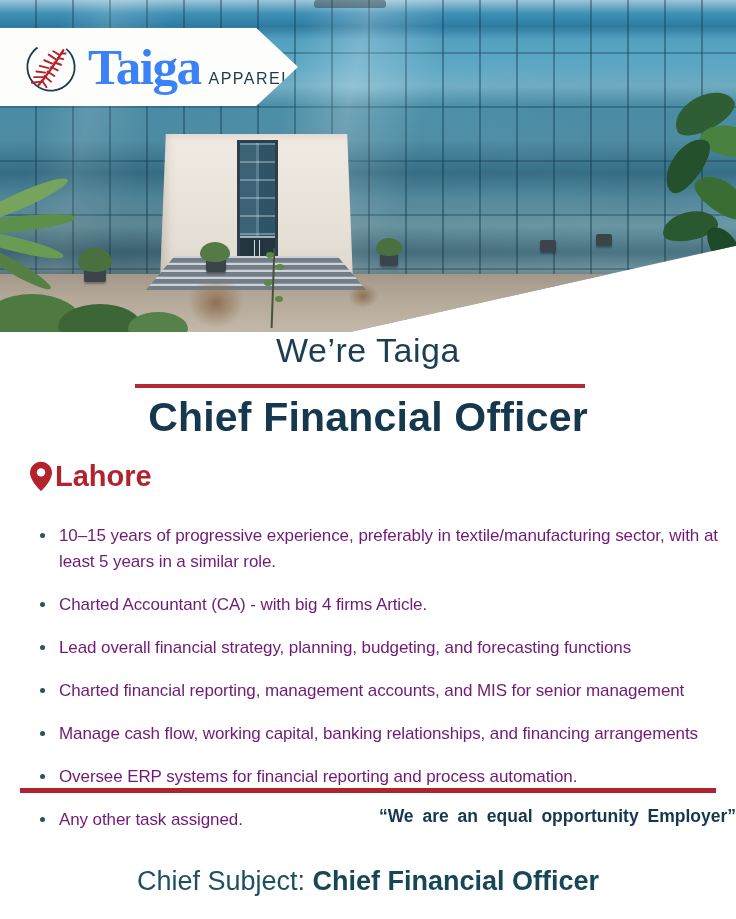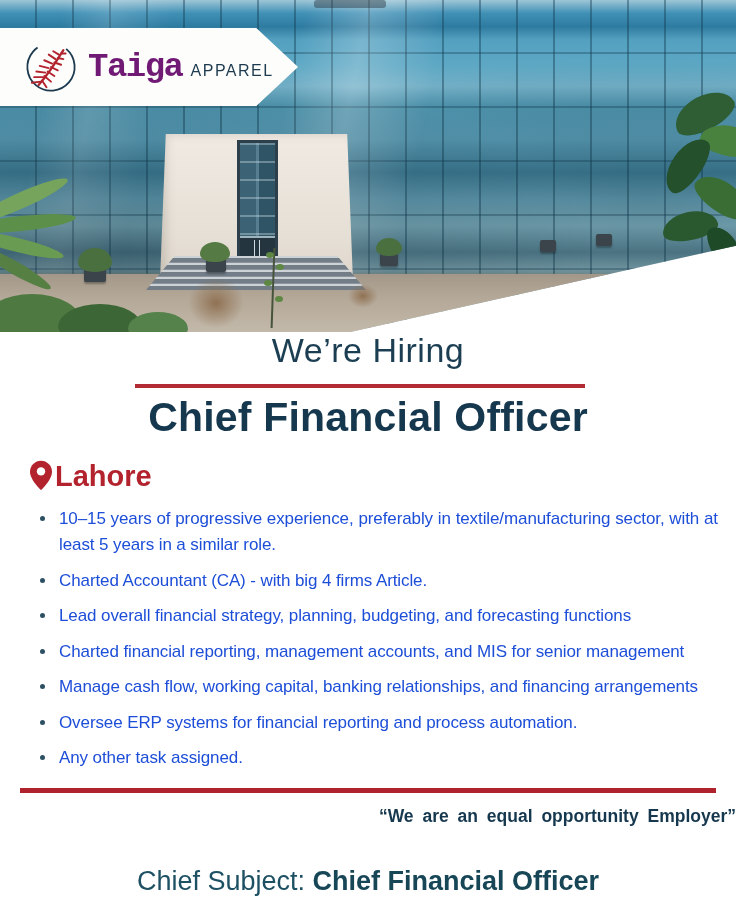--- a/index.html
+++ b/index.html
@@ -57,40 +57,40 @@
   .right-plant-leaf { position:absolute; border-radius:50% 50% 50% 50% / 62% 62% 38% 38%; }
 
   
   .banner { position:absolute; left:0; top:28px; width:298px; height:78px;
     background:#fdfdfb;
     clip-path:polygon(0 0,86% 0,100% 50%,86% 100%,0 100%);
     filter:drop-shadow(0 2px 4px rgba(0,0,0,.35));
     display:flex; align-items:center; padding-left:24px; }
   .logo-icon { width:54px; height:54px; flex:0 0 auto; }
   .logo-text { display:flex; align-items:baseline; margin-left:10px; }
-  .logo-word { font-family:Liberation Mono, monospace; font-weight:bold; font-size:34px;
-    color:#701a75; letter-spacing:-1.5px; line-height:1; }
+  .logo-word { font-family:Liberation Serif, serif; font-weight:bold; font-size:51px;
+    color:#3b82f6; letter-spacing:-1.5px; line-height:1; }
   .logo-suffix { font-size:16px; font-weight:400; color:#1d3a4f; letter-spacing:1.5px; margin-left:8px; }
 
   
   .eyebrow { position:absolute; left:0; top:331px; width:736px; text-align:center;
     font-size:34px; font-weight:400; color:#1c3e53; letter-spacing:.5px; }
   .divider-thin { position:absolute; left:135px; top:384px; width:450px; height:4px; background:#b22a33; }
   .job-title { position:absolute; left:0; top:394px; width:736px; text-align:center;
     font-size:41px; font-weight:700; color:#16384e; letter-spacing:.2px; }
 
   
-  .location { position:absolute; left:30px; top:460px; display:flex; }
+  .location { position:absolute; left:30px; top:460px; display:flex; align-items:center; }
   .pin { width:22px; height:31px; margin-right:3px; }
   .location-label { font-size:29px; font-weight:700; color:#b2232e; }
 
   
   .reqs { position:absolute; left:38px; top:506px; width:680px; list-style:none; }
   .reqs li { position:relative; padding-left:21px; margin-bottom:9.5px;
-    font-size:17px; line-height:26px; color:#1d4ed8; letter-spacing:-0.1px; }
+    font-size:17px; line-height:26px; color:#701a75; letter-spacing:-0.1px;margin-top:17px; }
   .reqs li::before { content:""; position:absolute; left:2px; top:10px; width:5px; height:5px;
     border-radius:50%; background:#2d5063; }
   .reqs li.justify { text-align:justify; }
 
   
   .divider-thick { position:absolute; left:20px; top:788px; width:696px; height:5px; background:#b0232e; }
   .equal-line { position:absolute; left:0; top:806px; width:736px; text-align:right;
     font-size:17.5px; font-weight:700; color:#16384e; word-spacing:4px; }
   .email-line { position:absolute; left:0; top:831px; width:736px; text-align:center;
     font-size:26px; font-weight:700; color:#13394e; }
@@ -172,21 +172,21 @@
           <path d="M30 16 L35 17"></path>
         <path d="M33 12 L37 12"></path>
       </g>
     </svg>
     <div class="logo-text">
       <span class="logo-word">Taiga</span>
       <span class="logo-suffix">APPAREL</span>
     </div>
   </div>
 
-  <div class="eyebrow">We’re Hiring</div>
+  <div class="eyebrow">We’re Taiga</div>
   <div class="divider-thin"></div>
   <div class="job-title">Chief Financial Officer</div>
 
   <div class="location">
     <svg class="pin" viewBox="0 0 24 32">
       <path d="M12 0C5.4 0 0 5.4 0 12c0 9 12 20 12 20s12-11 12-20C24 5.4 18.6 0 12 0z" fill="#b2232e"></path>
       <circle cx="12" cy="11.5" r="4.6" fill="#ffffff"></circle>
     </svg>
     <span class="location-label">Lahore</span>
   </div>

